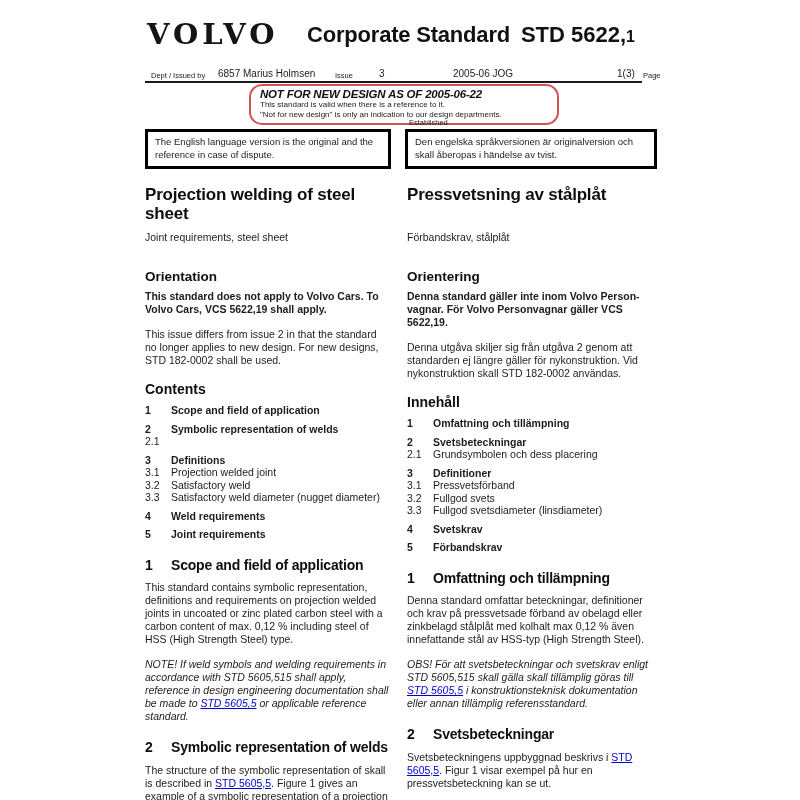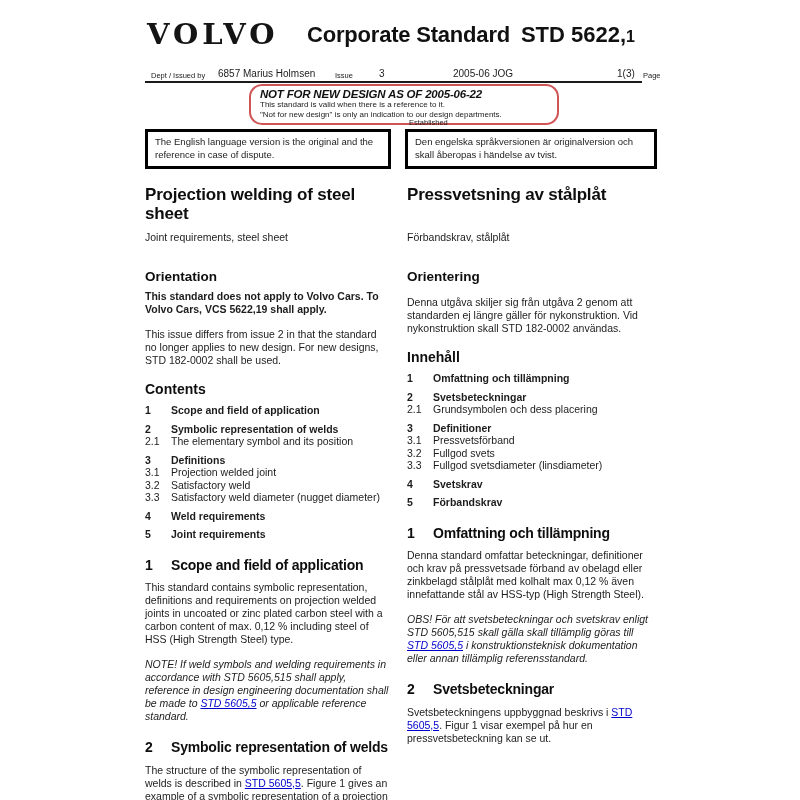--- a/index.html
+++ b/index.html
@@ -127,21 +127,20 @@
         <div class="contents-row c-main">
             <span class="num">1</span>
             <span class="lbl">Scope and field of application</span>
           </div>
         <div class="contents-row c-main">
             <span class="num">2</span>
             <span class="lbl">Symbolic representation of welds</span>
           </div>
         <div class="contents-row">
             <span class="num">2.1</span>
-            <span class="lbl">The elementary symbol and its position</span>
           </div>
         <div class="contents-row c-main">
             <span class="num">3</span>
             <span class="lbl">Definitions</span>
           </div>
         <div class="contents-row">
             <span class="num">3.1</span>
             <span class="lbl">Projection welded joint</span>
           </div>
         <div class="contents-row">
@@ -166,31 +165,32 @@
         <span class="num">1</span>
         <span class="ttl">Scope and field of application</span>
       </div>
       <p class="section-para">This standard contains symbolic representation, definitions and requirements on projection welded joints in uncoated or zinc plated carbon steel with a carbon content of max. 0,12 % including steel of HSS (High Strength Steel) type.</p>
       <p class="note"><span>NOTE! If weld symbols and welding requirements in accordance with STD 5605,515 shall apply, reference in design engineering documentation shall be made to </span><a class="std-link">STD 5605,5</a><span> or applicable reference standard.</span></p>
 
       <div class="section-heading">
         <span class="num">2</span>
         <span class="ttl">Symbolic representation of welds</span>
       </div>
-      <p class="section-para"><span>The structure of the symbolic representation of welds is described in </span><a class="std-link">STD 5605,5</a><span>. Figure 1 gives an example of a symbolic representation of a projection weld.</span></p>
+      <p class="section-para"><span>The structure of the symbolic representation of skall is described in </span><a class="std-link">STD 5605,5</a><span>. Figure 1 gives an example of a symbolic representation of a projection weld.</span></p>
     </div>
 
     <div class="col">
       <div class="doc-title">
         <span>Pressvetsning av stålplåt</span>
         <span></span>
       </div>
       <div class="doc-subtitle">Förbandskrav, stålplåt</div>
 
       <div class="h-sub">Orientering</div>
+      <p class="emphasis">Denna standard gäller inte inom Volvo Person-vagnar. För Volvo Personvagnar gäller VCS 5622,19.</p>
       <p class="para">Denna utgåva skiljer sig från utgåva 2 genom att standarden ej längre gäller för nykonstruktion. Vid nykonstruktion skall STD 182-0002 användas.</p>
 
       <div class="h-contents">Innehåll</div>
       <div class="contents-list">
         <div class="contents-row c-main">
             <span class="num">1</span>
             <span class="lbl">Omfattning och tillämpning</span>
           </div>
         <div class="contents-row c-main">
             <span class="num">2</span>

